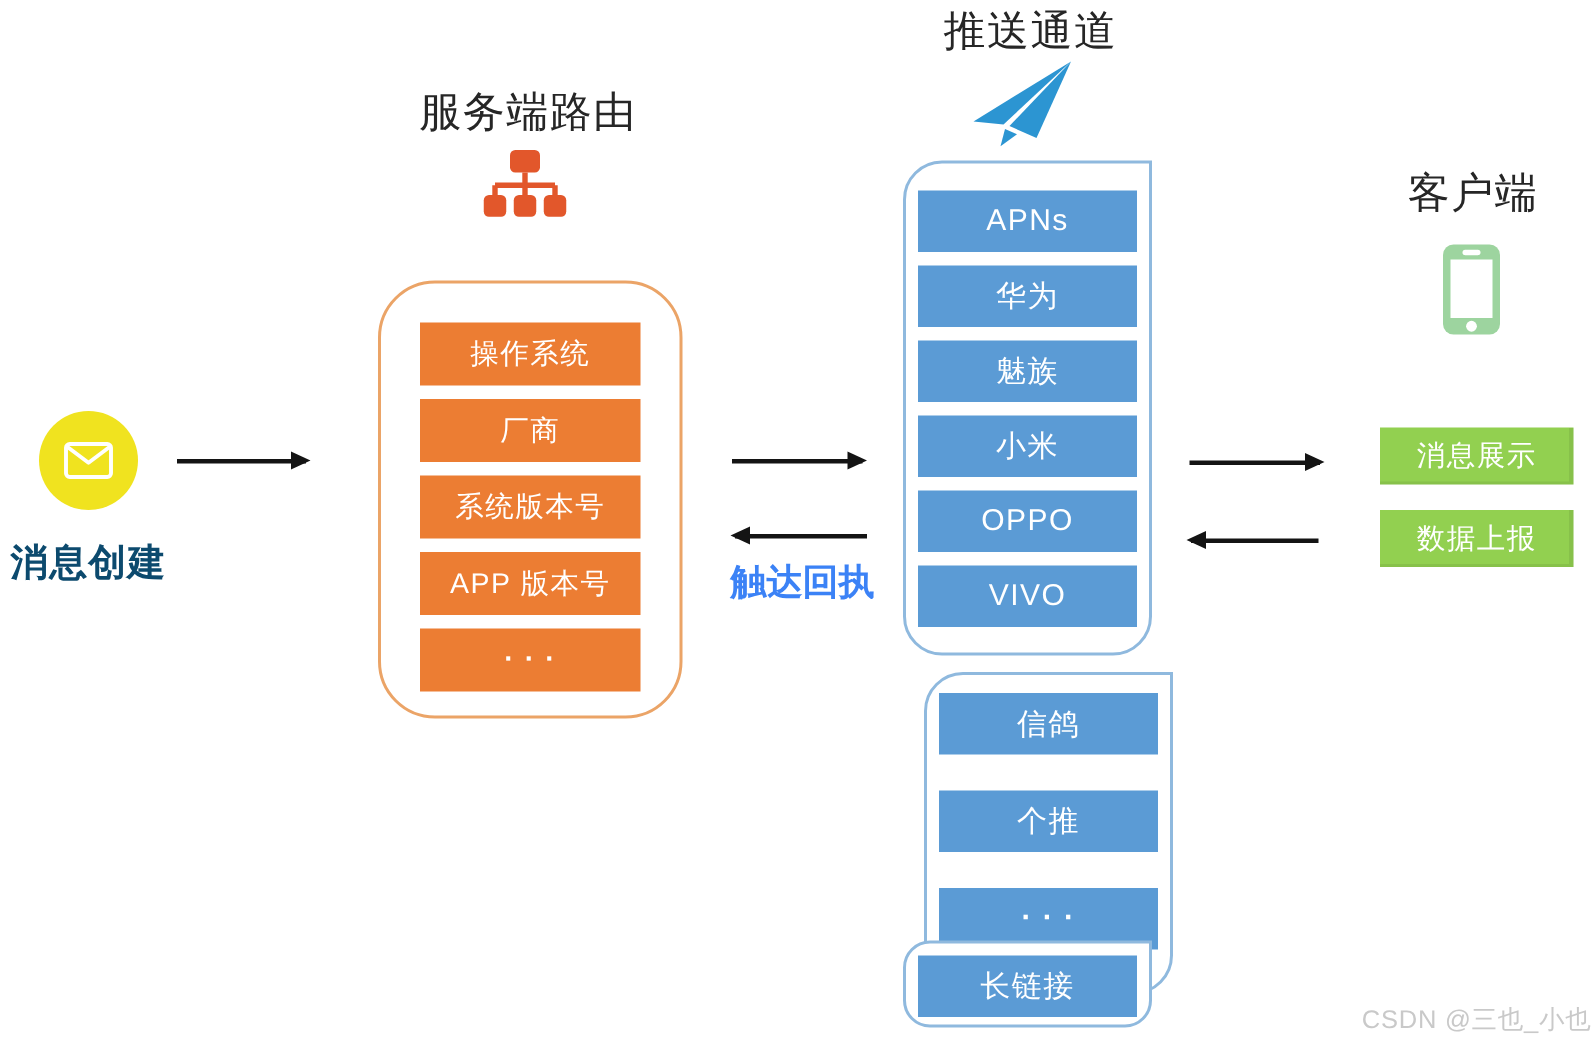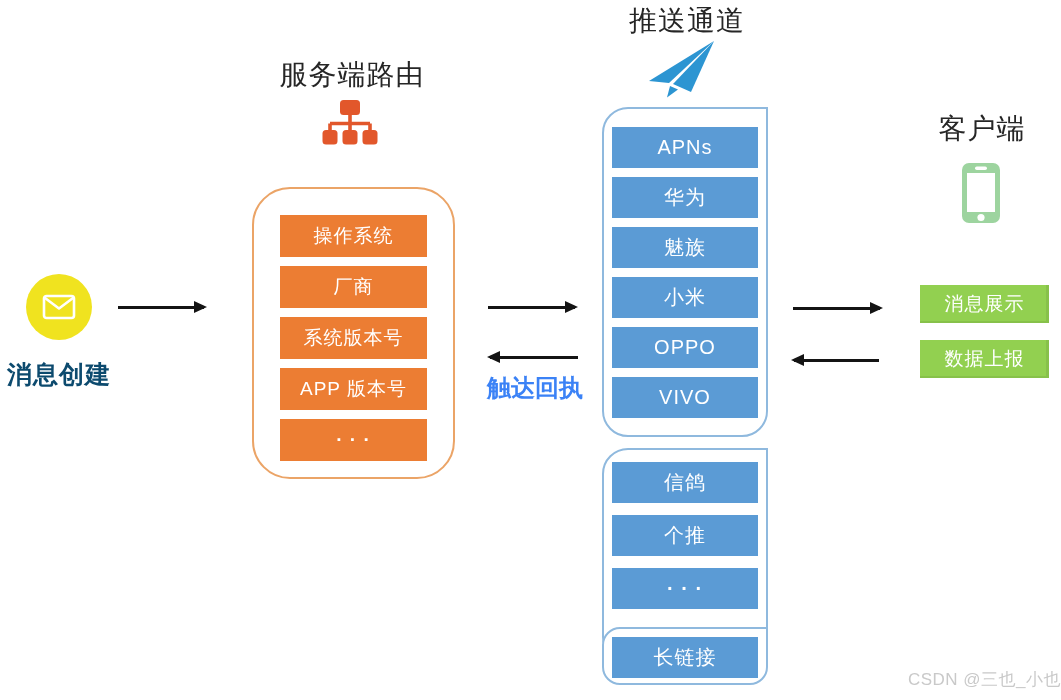--- a/index.html
+++ b/index.html
@@ -90,21 +90,21 @@
   .channel-container {
     position: absolute;
     left: 602px;
     width: 166px;
     background: #fff;
     border: 2px solid #8FB9DE;
     border-radius: 26px 0 26px 26px;
     display: flex; flex-direction: column; align-items: center;
   }
   .channel-container.vendors { top: 107px; height: 330px; padding-top: 18px; gap: 9px; }
-  .channel-container.thirdparty { top: 448px; height: 215px; padding-top: 12px; gap: 12px; }
+  .channel-container.thirdparty { top: 448px; height: 215px; padding-top: 12px; gap: 24px; margin-left: 14px; }
   .channel-container.longconn { top: 627px; height: 58px; padding-top: 8px; border-radius: 18px 0 18px 18px; }
   .channel-btn {
     width: 146px; height: 41px;
     background: #5B9BD5;
     color: #fff;
     font-size: 20px;
     display: flex; align-items: center; justify-content: center;
     letter-spacing: 1px;
   }
 

